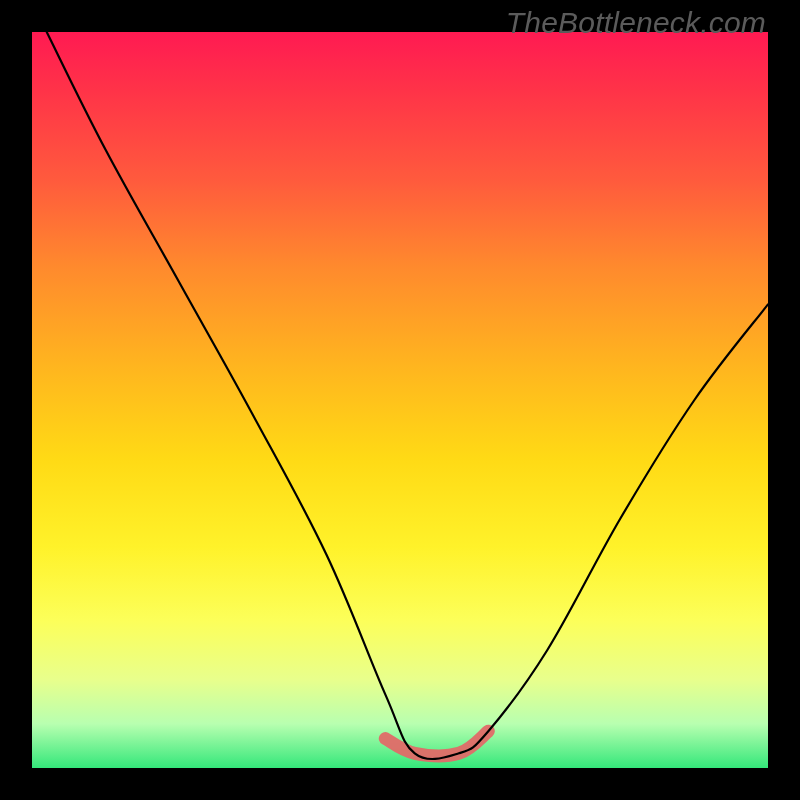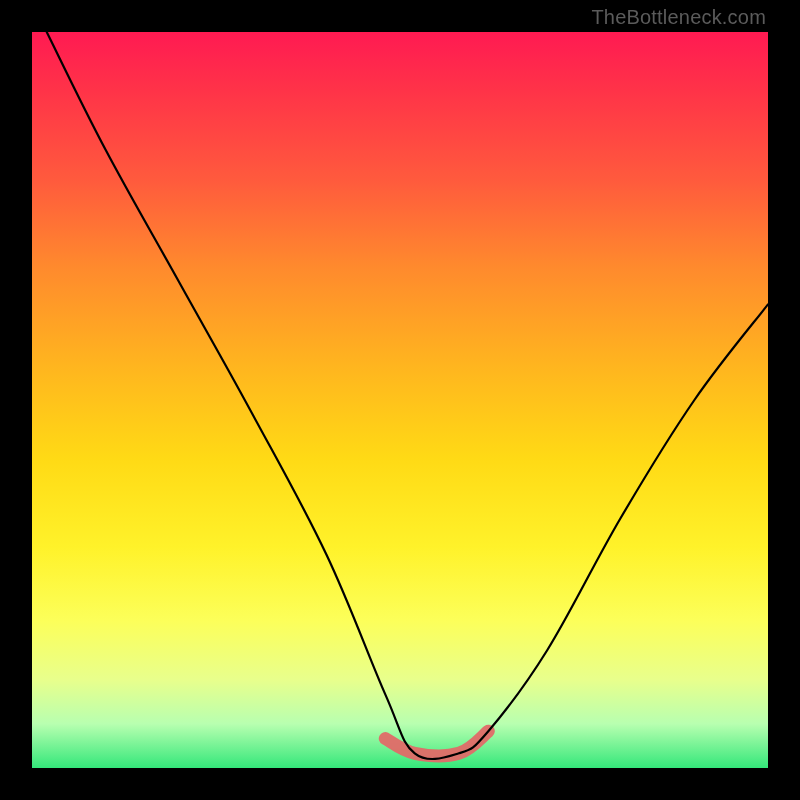--- a/index.html
+++ b/index.html
@@ -30,24 +30,25 @@
       #e8ff8c 88%,
       #b8ffb0 94%,
       #34e77a 100%
     );
   }
   .watermark {
     position: absolute;
     top: 6px;
     right: 34px;
     color: #5b5b5b;
-    font-size: 20px;
+    font-size: 30px;
     font-weight: 400;
     letter-spacing: 0.2px;
     z-index: 5;
+    font-style: italic;
   }
   svg.overlay {
     position: absolute;
     left: 32px;
     top: 32px;
     width: 736px;
     height: 736px;
     z-index: 3;
   }
   .curve-black {

